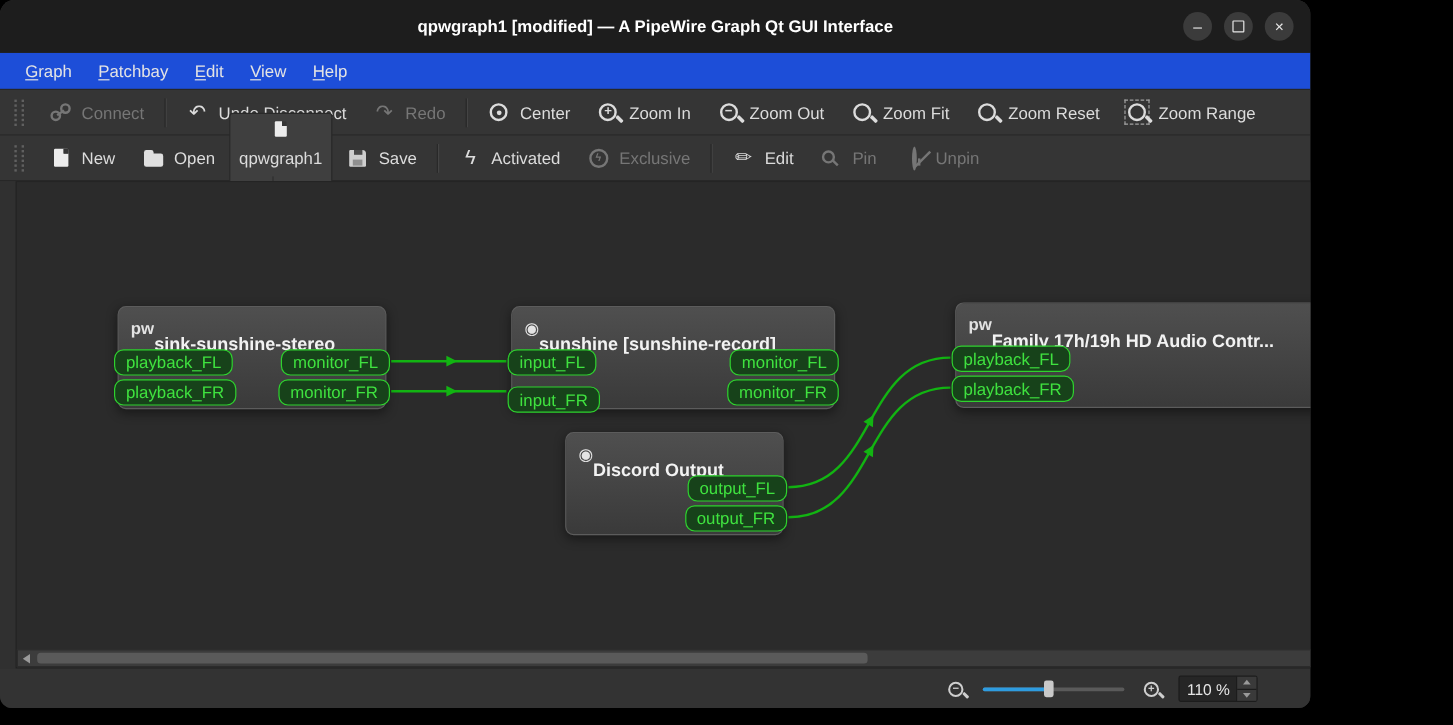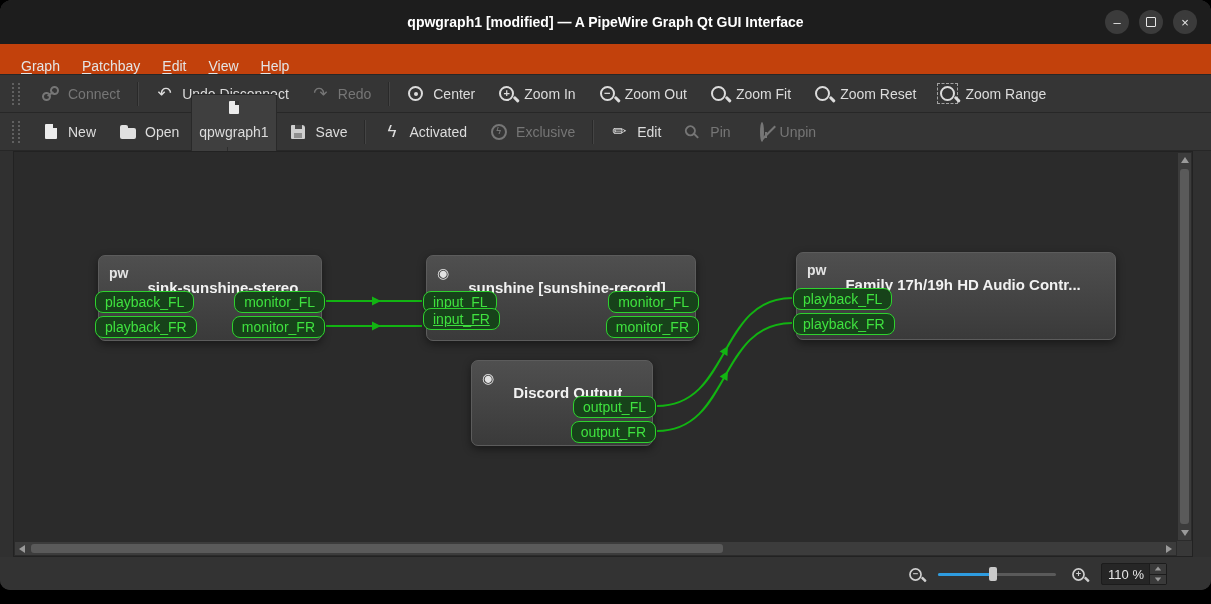--- a/index.html
+++ b/index.html
@@ -1,27 +1,27 @@
 <!DOCTYPE html>
 <html><head>
 <meta charset="utf-8">
 <style>
   html,body{margin:0;padding:0;background:#000;width:1211px;height:604px;overflow:hidden;
     font-family:"Liberation Sans","DejaVu Sans",sans-serif;-webkit-font-smoothing:antialiased;}
-  .window{position:relative;width:1211px;height:590px;background:#323232;border-radius:12px 12px 10px 10px;overflow:hidden;}
+  .window{position:relative;width:1092px;height:590px;background:#323232;border-radius:12px 12px 10px 10px;overflow:hidden;}
 
   
   .titlebar{height:44px;background:#1d1d1d;position:relative;display:flex;align-items:center;justify-content:center;}
   .title-text{color:#ffffff;font-weight:bold;font-size:14px;}
   .window-controls{position:absolute;right:14px;top:50%;transform:translateY(-50%);display:flex;gap:10px;}
   .wc-btn{width:24px;height:24px;border-radius:50%;background:#3b3b3b;color:#e8e8e8;display:flex;align-items:center;justify-content:center;font-size:13px;line-height:1;}
   .wc-max::after{content:"";width:8px;height:8px;border:1.5px solid #e8e8e8;border-radius:1px;}
 
   
-  .menubar{height:30px;display:flex;align-items:flex-end;background:#c2410c;border-bottom:1px solid #272727;padding-left:10px;}
+  .menubar{height:30px;display:flex;align-items:center;background:#1d4ed8;border-bottom:1px solid #272727;padding-left:10px;}
   .menu-item{display:flex;align-items:center;padding:0 11px;color:#e4e4e4;font-size:14px;cursor:default;}
   .menu-item u{text-decoration:underline;text-underline-offset:2px;}
 
   
   .toolbar{height:37px;display:flex;align-items:center;background:#353535;border-bottom:1px solid #272727;padding:0 6px;gap:2px;}
   .tb-handle{width:4px;height:22px;border-left:2px dotted #606060;border-right:2px dotted #606060;margin:0 9px 0 6px;}
   .tb-item{display:flex;align-items:center;gap:8px;padding:5px 10px;border-radius:4px;color:#dcdcdc;font-size:14px;white-space:nowrap;}
   .tb-item.disabled{color:#767676;}
   .tb-sep{width:1px;height:24px;background:#292929;box-shadow:1px 0 0 #444;margin:0 5px;}
   .icon{display:inline-flex;align-items:center;justify-content:center;width:19px;height:19px;flex:none;color:inherit;}
@@ -59,21 +59,21 @@
   .dd-arrow{width:0;height:0;border-left:4px solid transparent;border-right:4px solid transparent;border-top:5px solid #b9b9b9;}
 
   
   .main{position:relative;height:406px;background:#303030;}
   .canvas-frame{position:absolute;left:13px;top:0;width:1180px;height:406px;border:1px solid #222;box-sizing:border-box;}
   .canvas{position:absolute;left:14px;top:1px;width:1163px;height:389px;background:#2b2b2b;overflow:hidden;}
   .canvas svg{position:absolute;left:0;top:0;}
   .edge{fill:none;stroke:#12b412;stroke-width:2px;}
   .edge-arrow{fill:#12b412;stroke:none;}
   .node{position:absolute;background:linear-gradient(180deg,#4f4f4f,#3a3a3a);border:1px solid #5c5c5c;border-radius:7px;box-shadow:0 3px 9px rgba(0,0,0,.45);box-sizing:border-box;}
-  .node-header{display:flex;align-items:center;gap:19px;height:33px;padding:0 10px;}
+  .node-header{display:flex;align-items:center;gap:0;height:33px;padding:0 10px;}
   .node-title{color:#f2f2f2;font-weight:bold;font-size:15px;white-space:nowrap;overflow:hidden;text-overflow:clip;margin-top:30px;}
   .node-icon{color:#e3e3e3;line-height:1;}
   .pw-icon{font-weight:bold;font-size:14px;}
   .audio-icon{font-size:14px;}
   .port{position:absolute;height:22px;line-height:20px;box-sizing:border-box;padding:0 9px;border:1px solid #2ed22e;border-radius:8px;background:#17421a;color:#3fe23f;font-size:14px;white-space:nowrap;}
   .port.in{left:-4px;}
   .port.out{right:-4px;}
 
   
   .vscroll{position:absolute;left:1177px;top:1px;width:15px;height:389px;background:#3c3c3c;border:1px solid #2b2b2b;box-sizing:border-box;}
@@ -281,21 +281,21 @@
           <span class="port in" style="top: 60px;">playback_FR</span>
           <span class="port out" style="top: 35px;">monitor_FL</span>
           <span class="port out" style="top: 60px;">monitor_FR</span>
         </div>
         <div class="node" style="left: 412px; top: 103px; width: 270px; height: 86px;">
           <div class="node-header">
             <span class="node-icon audio-icon">◉</span>
             <span class="node-title">sunshine [sunshine-record]</span>
           </div>
           <span class="port in" style="top: 35px;">input_FL</span>
-          <span class="port in" style="top: 52px; text-decoration: underline;">input_FR</span>
+          <span class="port in" style="top: 66px;">input_FR</span>
           <span class="port out" style="top: 35px;">monitor_FL</span>
           <span class="port out" style="top: 60px;">monitor_FR</span>
         </div>
         <div class="node" style="left: 782px; top: 100px; width: 320px; height: 88px;">
           <div class="node-header">
             <span class="node-icon pw-icon">pw</span>
             <span class="node-title">Family 17h/19h HD Audio Contr...</span>
           </div>
           <span class="port in" style="top: 35px;">playback_FL</span>
           <span class="port in" style="top: 60px;">playback_FR</span>

